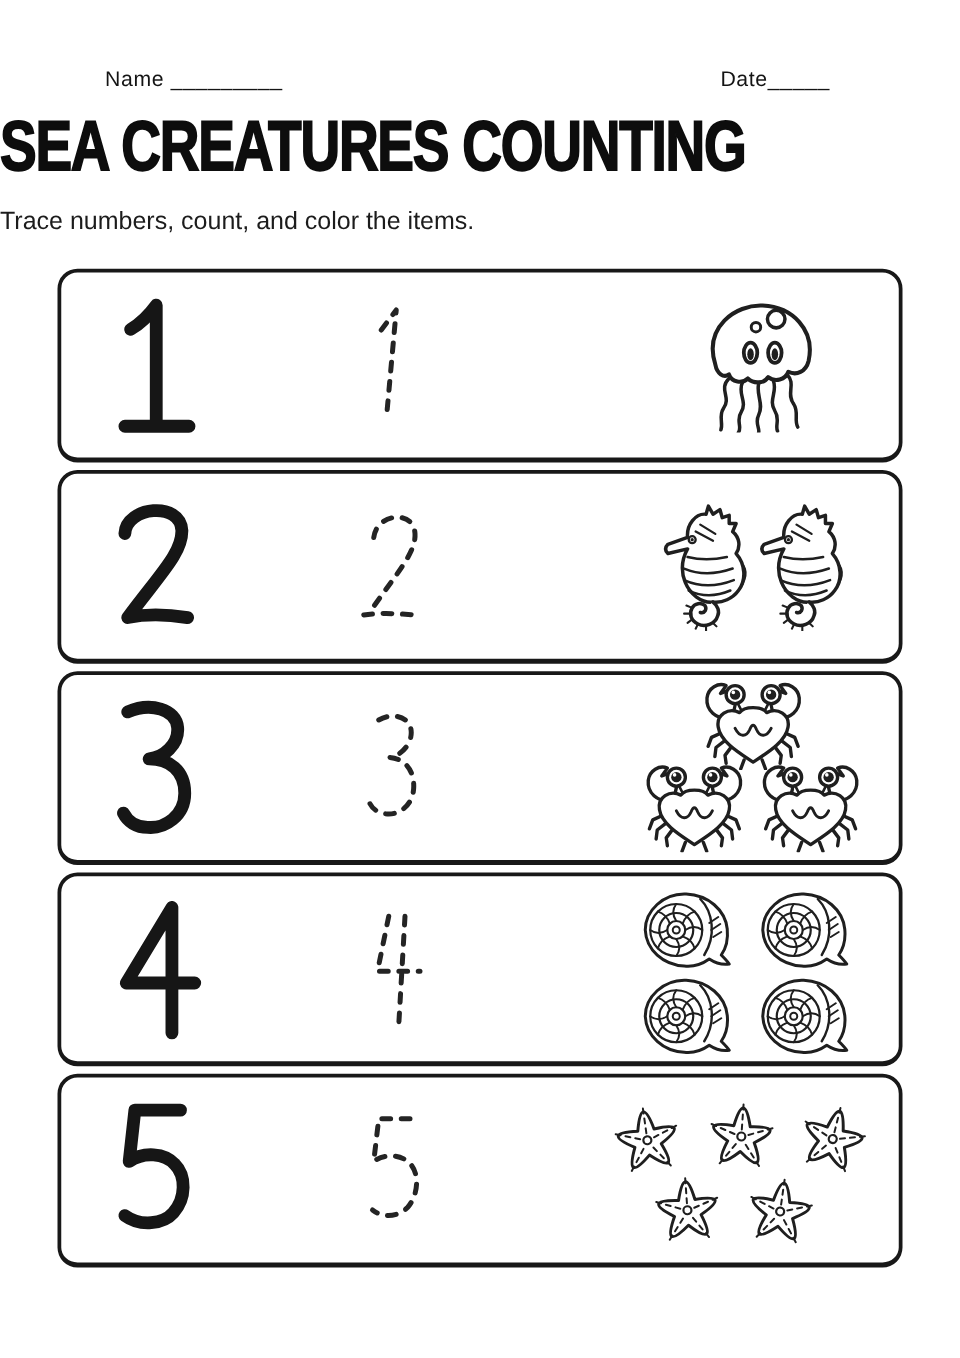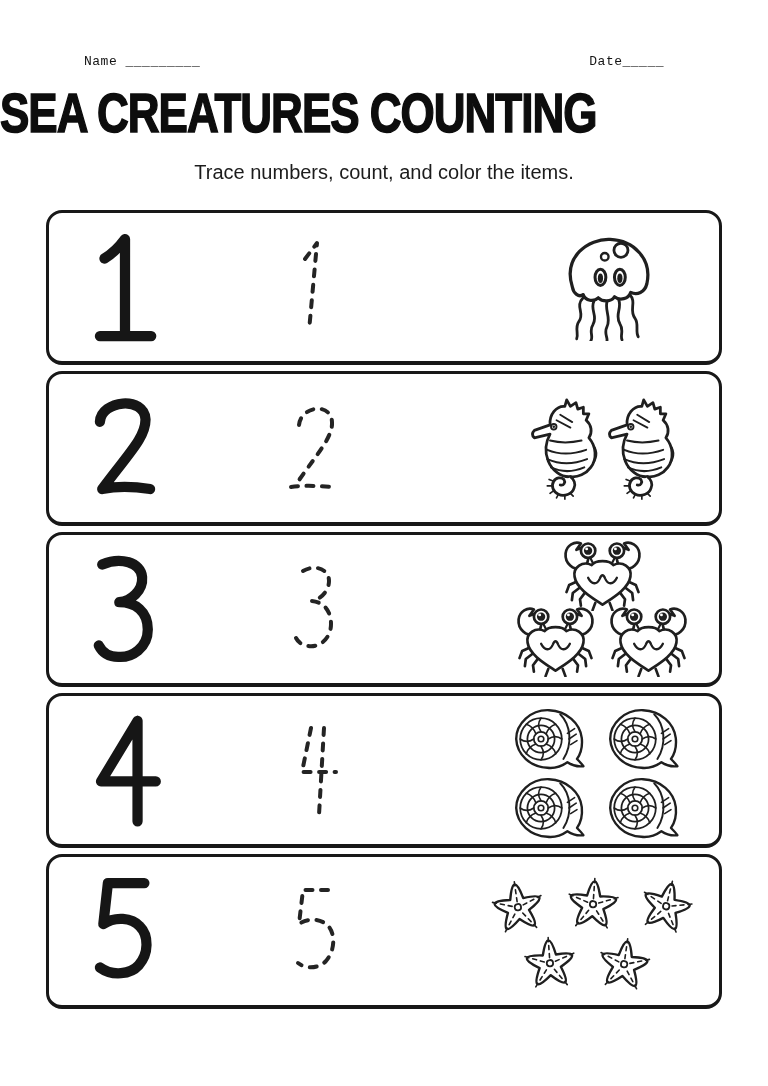--- a/index.html
+++ b/index.html
@@ -1,24 +1,24 @@
 <!DOCTYPE html>
 <html><head>
 <meta charset="utf-8">
 <style>
   html,body{margin:0;padding:0;}
   body{width:768px;height:1086px;background:#ffffff;color:#1b1b1b;
        font-family:"Liberation Sans",sans-serif;overflow:hidden;position:relative;}
   .header{display:flex;justify-content:space-between;padding:54px 104px 0 84px;
-          font-size:13px;letter-spacing:.5px;color:#141414;font-family:Liberation Mono, monospace;}
+          font-size:17px;letter-spacing:.5px;color:#141414;}
   .title-wrap{text-align:left;height:64px;margin-top:16px;}
   .title{display:inline-block;font-size:44px;font-weight:bold;letter-spacing:-1px;
          line-height:1;transform:scaleY(1.28);transform-origin:top center;
          -webkit-text-stroke:1.2px #0d0d0d;color:#0d0d0d;white-space:nowrap;}
-  .subtitle{text-align:center;font-size:20px;margin-top:12px;color:#1c1c1c;}
+  .subtitle{font-size:20px;margin-top:12px;color:#1c1c1c;}
   .rows{width:676px;margin:26px auto 0;}
   .row{position:relative;height:148px;background:#fff;border:3px solid #181818;
        border-bottom-width:4px;border-radius:16px;margin-bottom:6px;box-sizing:content-box;}
   .num{position:absolute;left:34px;top:50%;transform:translateY(-50%);}
   .trace{position:absolute;left:230px;top:50%;transform:translateY(-50%);}
   .creature{position:absolute;}
   .o{fill:#ffffff;stroke:#1f1f1f;stroke-width:3;stroke-linecap:round;stroke-linejoin:round;}
   .s{fill:none;stroke:#1f1f1f;stroke-linecap:round;stroke-linejoin:round;}
   .hidden-defs{position:absolute;width:0;height:0;overflow:hidden;}
 </style>

